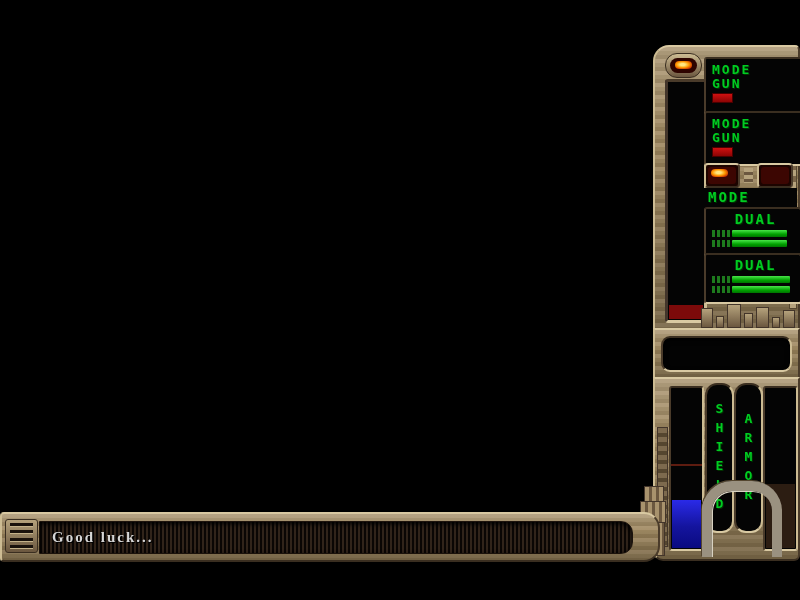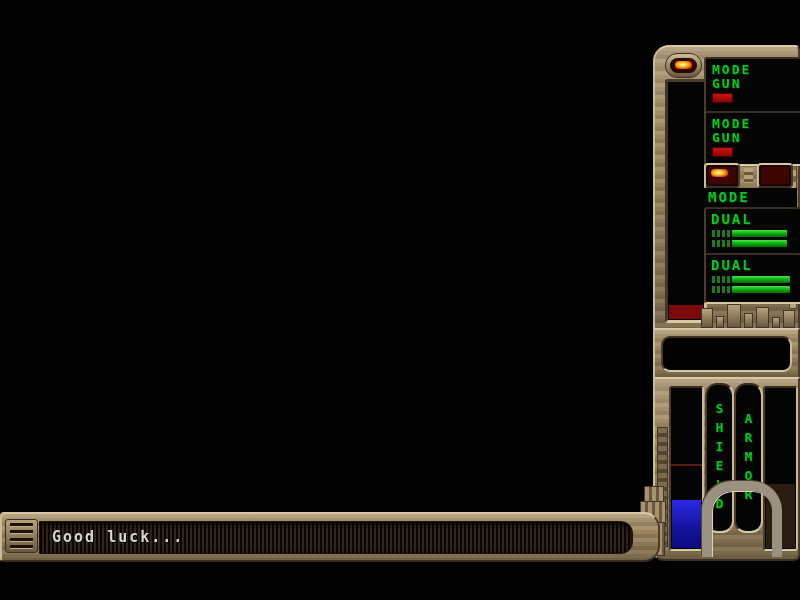--- a/index.html
+++ b/index.html
@@ -40,21 +40,21 @@
   .gun-display .line{font-size:13px;}
   .ammo-bar{width:19px;height:8px;background:linear-gradient(180deg,#d01010,#8c0404);
     border:1px solid #4a0000;margin:3px 0 0 0;}
   .led-row{display:flex;align-items:center;gap:4px;}
   .led-btn{width:36px;height:21px;border-radius:4px;background:#1c0400;position:relative;
     border:2px solid;border-color:#d9c9a2 #4a3b2a #3a2e20 #cdbc93;}
   .led-btn .slot{position:absolute;left:2px;top:2px;right:2px;bottom:2px;border-radius:3px;background:#3c0602;}
   .led-connector{width:9px;height:15px;background:repeating-linear-gradient(180deg,#b5a27c 0 4px,#6b573f 4px 7px);}
   .mode-strip{background:#040404;padding:2px 0 6px 4px;font-size:14px;}
   .dual-display{padding:3px 0 0 5px;}
-  .dual-display .line{font-size:14px;}
+  .dual-display .line{font-size:14px;text-align:center;}
   .power-row{display:flex;align-items:center;height:7px;margin:3px 0 0 1px;}
   .power-seg{width:3px;height:7px;margin-right:2px;background:#1d7a1d;}
   .power-bar{height:7px;background:linear-gradient(180deg,#49e549,#00a000 60%,#007400);
     border-radius:1px;}
   .greeble-row{left:46px;top:256px;width:94px;height:25px;display:flex;align-items:flex-end;gap:3px;}
   .greeble{background:linear-gradient(180deg,#b5a27c,#6b573f);border:1px solid #43352a;}
   .right-seam{left:134px;top:50px;width:6px;height:210px;
     background:repeating-linear-gradient(180deg,#b5a27c 0 6px,#7a6548 6px 12px);border:1px solid #55462f;}
 
   
@@ -98,21 +98,21 @@
   .mb-cap{position:absolute;left:3px;top:5px;width:33px;height:34px;border-radius:3px;
     background:linear-gradient(180deg,#b5a27c,#6b573f);border:1px solid #3a2e20;
     display:flex;flex-direction:column;justify-content:space-evenly;padding:0 4px;box-sizing:border-box;}
   .mb-slit{height:3px;background:#1a120c;border-bottom:1px solid #c4b28a;}
   .mb-screen{position:absolute;left:37px;top:7px;width:592px;height:31px;
     border-radius:0 12px 12px 0;border:1px solid #1c130c;box-shadow:inset 0 2px 5px #000;
     background:repeating-linear-gradient(90deg,#0a0604 0 2px,#31241a 2px 4px);
     overflow:hidden;}
   .mb-text{position:absolute;left:12px;top:0;height:31px;line-height:30px;
     font-weight:bold;font-size:15px;letter-spacing:2px;color:#d6d6d6;
-    text-shadow:1px 1px 0 #000;}
+    text-shadow:1px 1px 0 #000;font-family:Liberation Serif, serif;}
 </style>
 </head>
 <body>
 
 <div class="abs game-viewport"></div>
 
 <div class="abs metal bevel-out top-panel">
 
   <div class="abs led-oval">
     <div class="slot">

